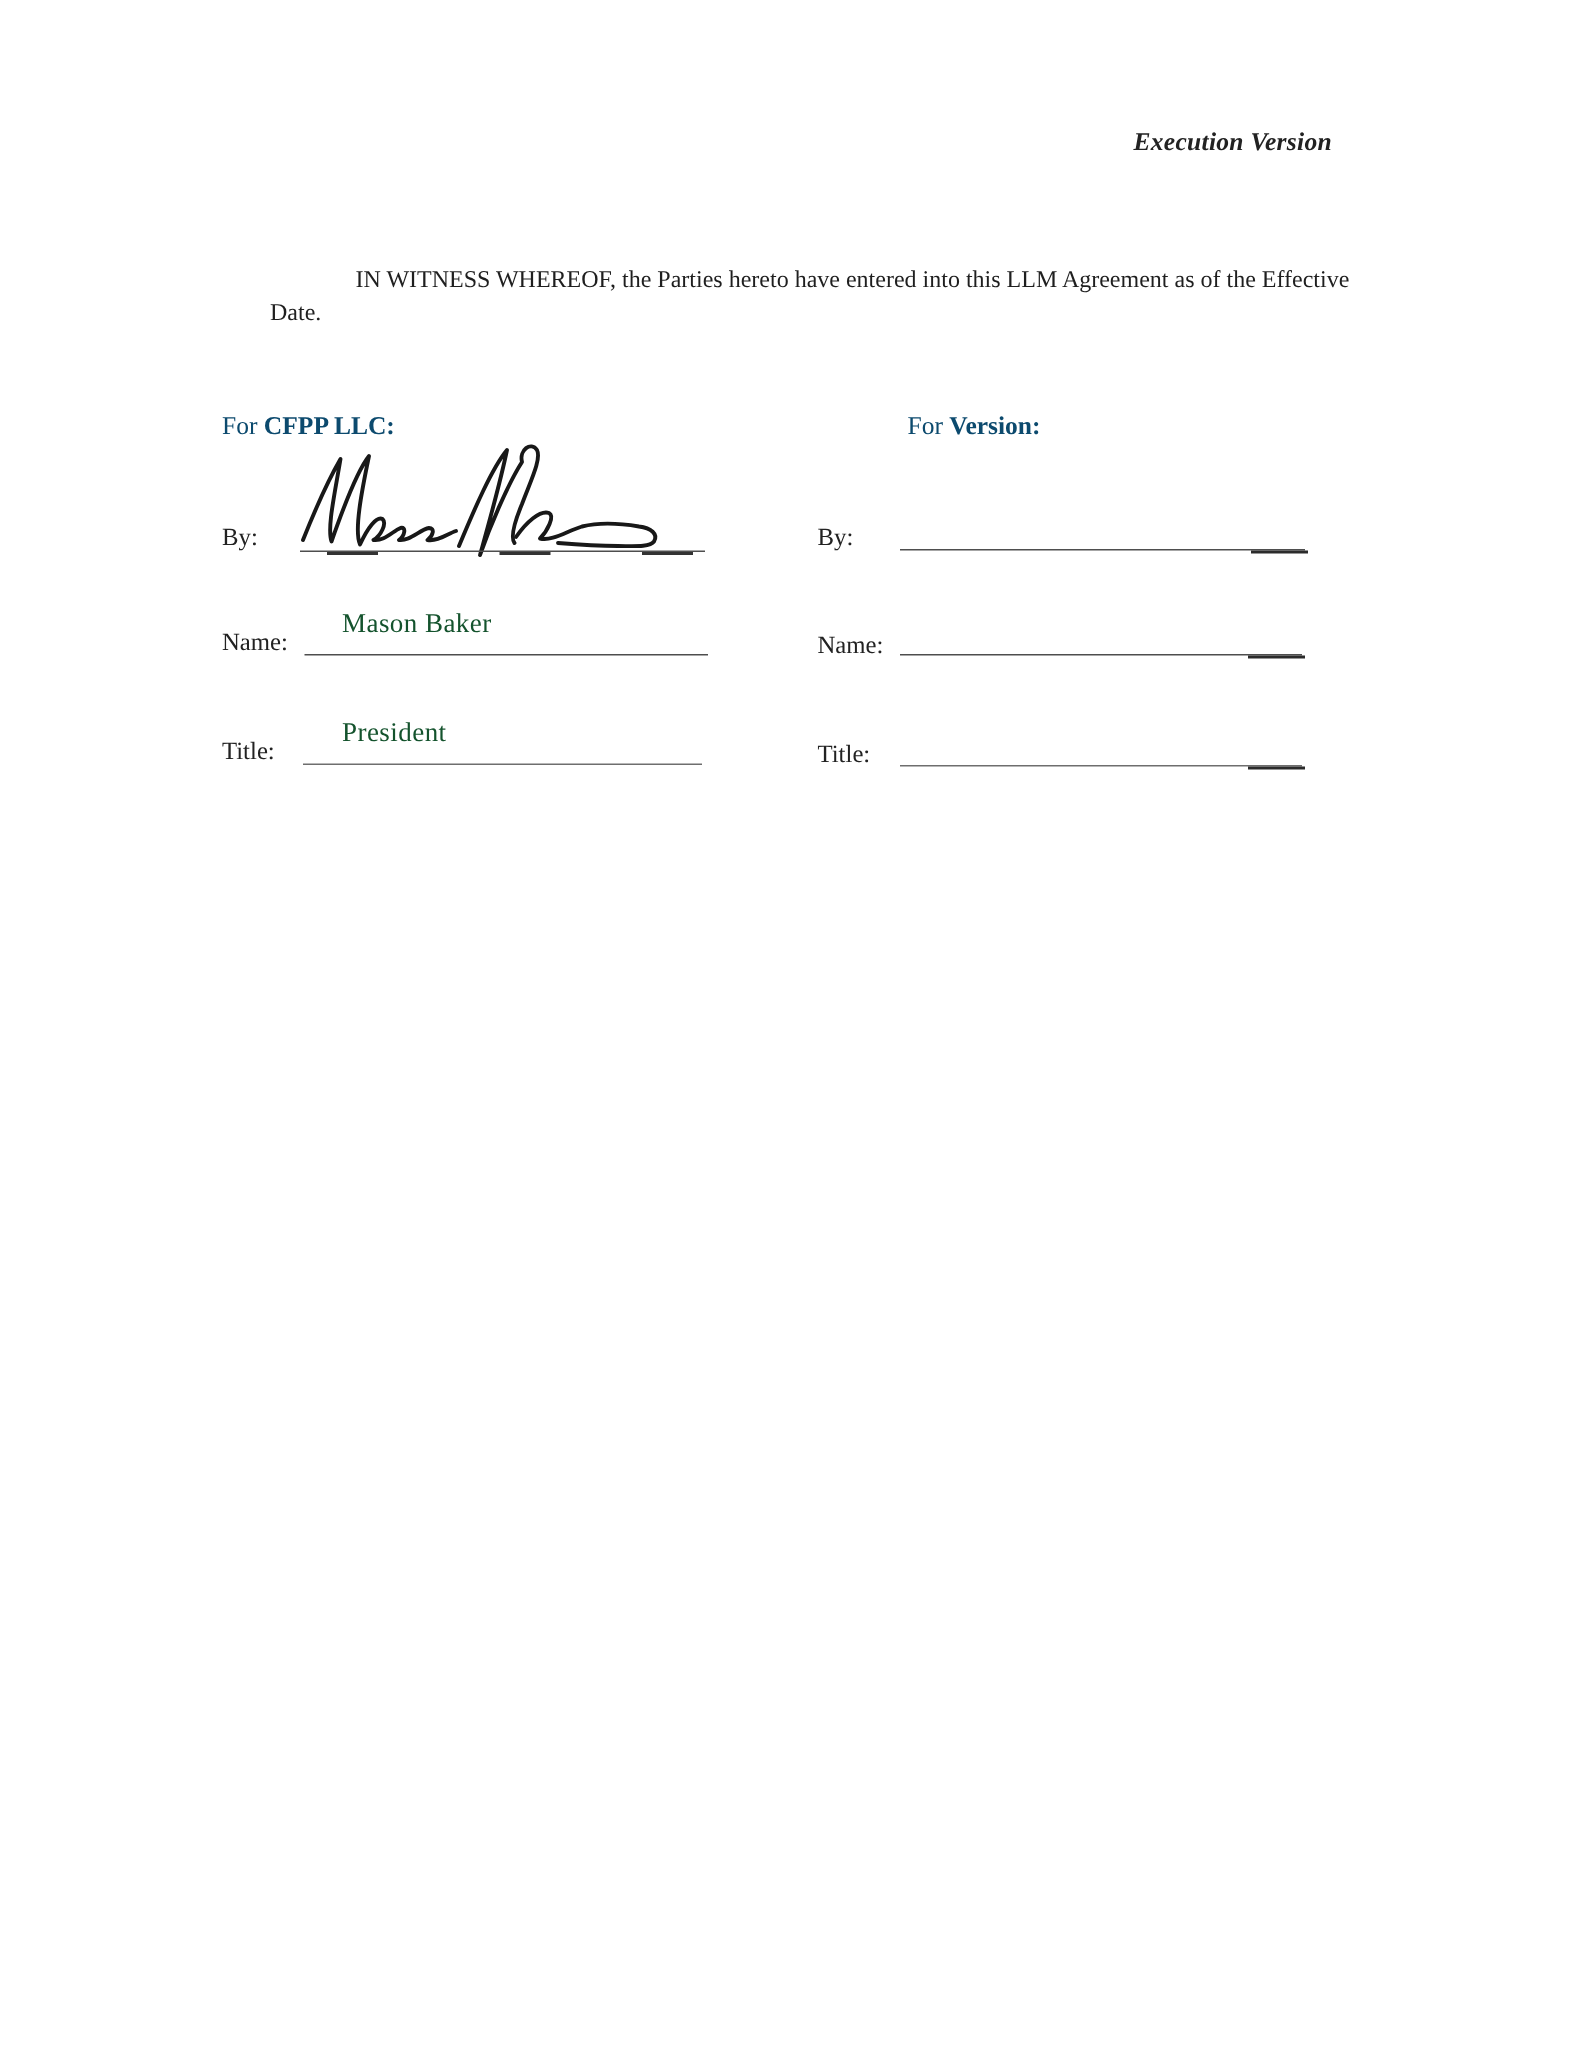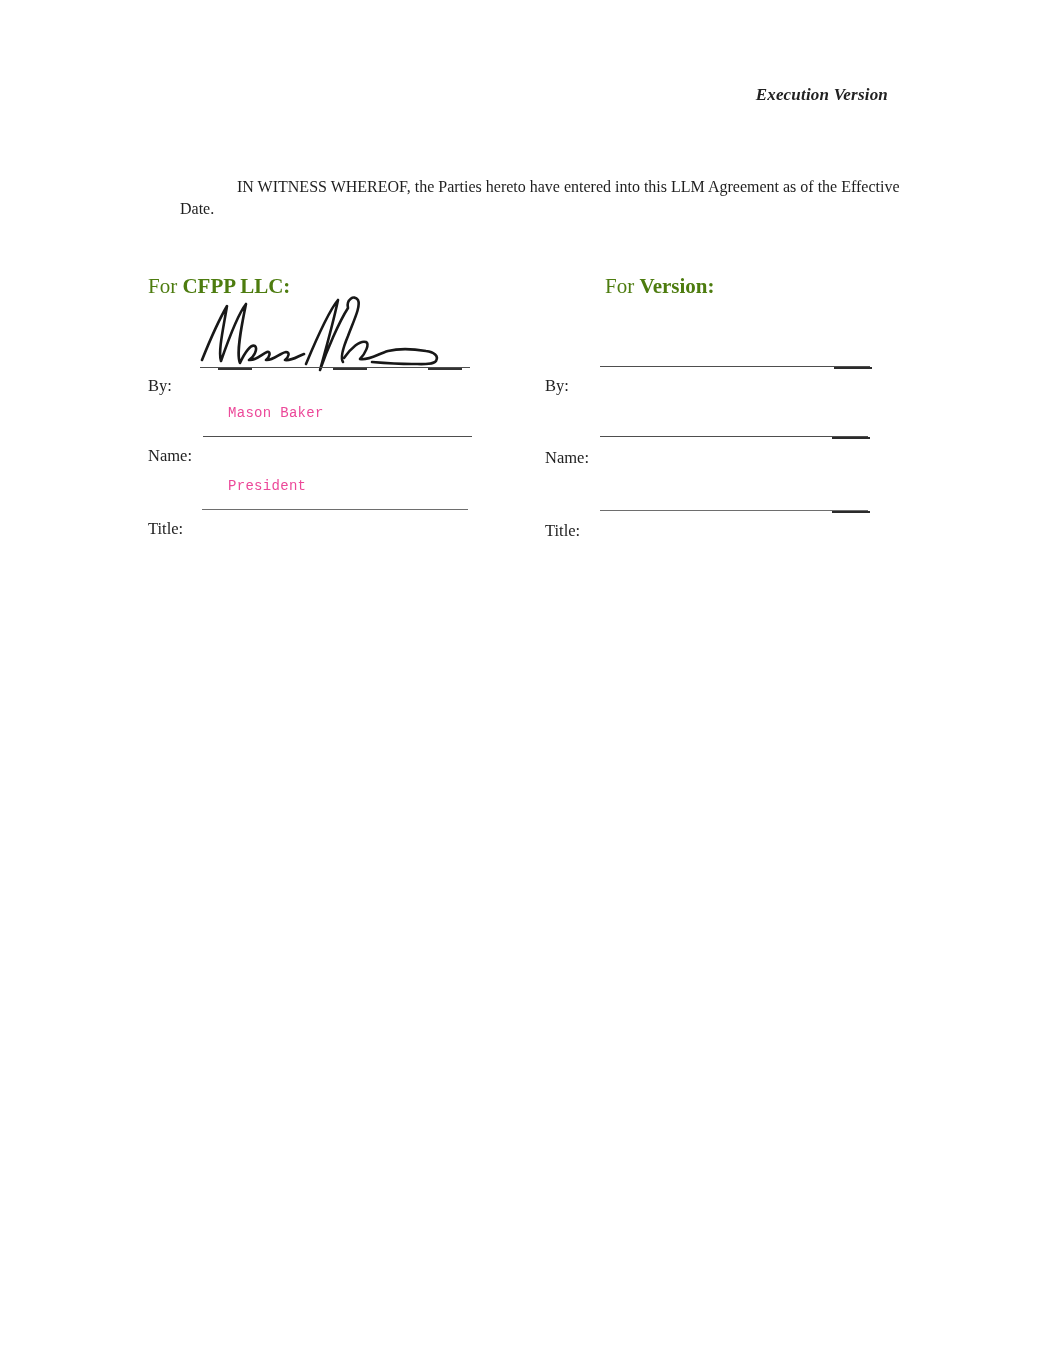--- a/index.html
+++ b/index.html
@@ -33,32 +33,31 @@
     width: 748px;
     font-size: 16px;
     line-height: 22px;
     text-indent: 57px;
     color: #1f1f1f;
     margin-left: 32px;
   }
   .for-line {
     position: absolute;
     top: 274px;
-    font-size: 21px;
-    color: #4d7c0f;
+    font-size: 17px;
+    color: #0c4a6e;
   }
   .for-line .party { font-weight: bold; }
   .for-left  { left: 148px; }
   .for-right { left: 605px; }
 
   .lbl {
     position: absolute;
     font-size: 16.5px;
     color: #222;
-    margin-top: 28px;
   }
 
   
   .rule {
     position: absolute;
     height: 0;
     border-bottom: 1.4px solid #4e4e4e;
   }
   .rule.thin { border-bottom-color: #6e6e6e; border-bottom-width: 1px; }
   
@@ -85,23 +84,23 @@
 
   .sig-svg {
     position: absolute;
     left: 190px;
     top: 292px;
     width: 268px;
     height: 80px;
   }
   .typed-value {
     position: absolute;
-    font-family: Liberation Mono, monospace;
-    font-size: 14px;
-    color: #ec4899;
+    font-family: Liberation Serif, serif;
+    font-size: 18px;
+    color: #14532d;
     letter-spacing: 0.3px;
   }
   .page-number {
     position: absolute;
     left: 0;
     top: 1208px;
     width: 1030px;
     text-align: center;
     font-size: 17px;
     color: #2a2a2a;

